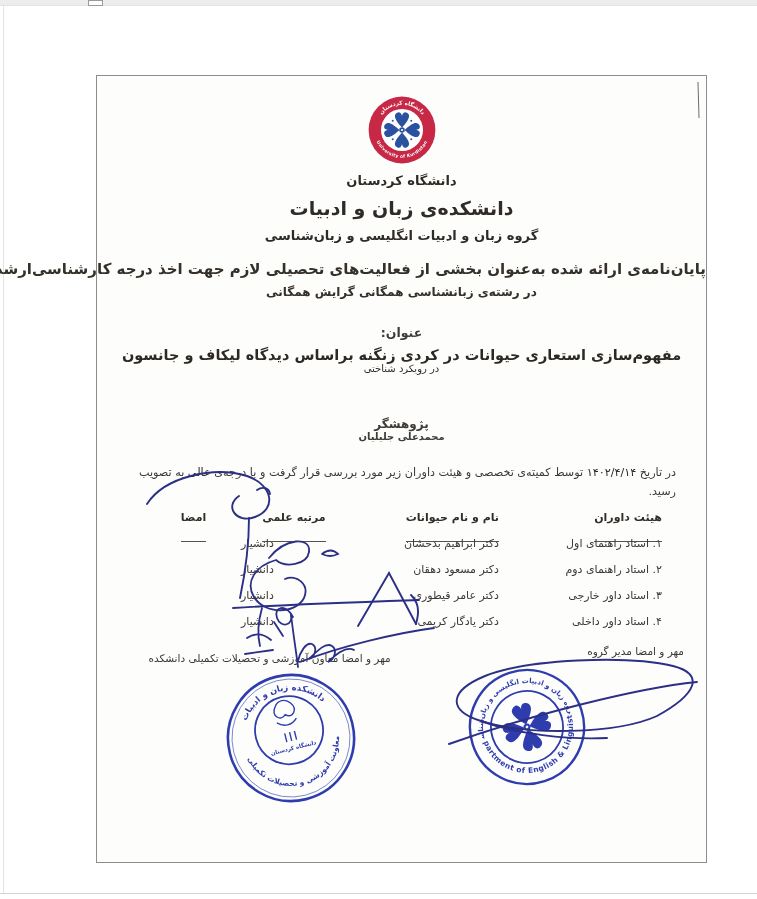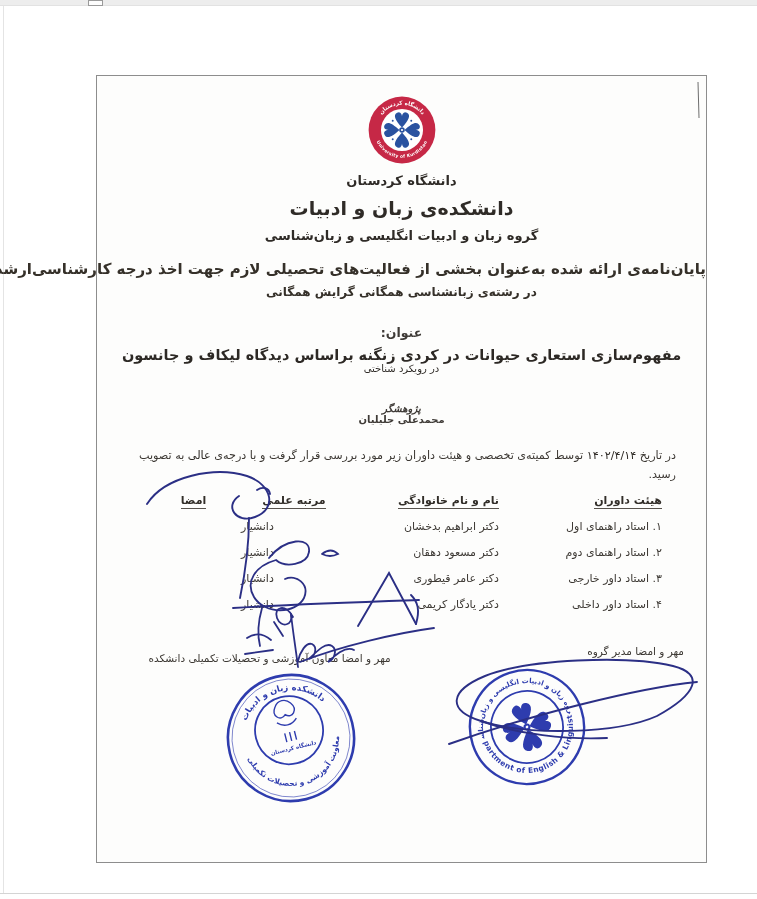--- a/index.html
+++ b/index.html
@@ -19,37 +19,37 @@
   .content{direction:rtl;text-align:center;color:#3f3b37;padding-top:20px;}
   .logo-wrap{line-height:0;}
   .t-university{font-size:13px;font-weight:bold;color:#2f2b27;margin-top:9px;}
   .t-faculty{font-size:19px;font-weight:bold;color:#2f2b27;margin-top:9px;}
   .t-department{font-size:13px;font-weight:bold;color:#2f2b27;margin-top:9px;}
   .t-stmt1{font-size:15px;font-weight:bold;color:#353029;margin-top:17px;white-space:nowrap;}
   .t-stmt2{font-size:12px;font-weight:bold;color:#353029;margin-top:7px;}
   .t-title-label{font-size:12.5px;font-weight:bold;margin-top:26px;}
   .t-title1{font-size:14.5px;font-weight:bold;color:#2d2925;margin-top:7px;}
   .t-title2{font-size:10px;font-weight:normal;color:#2d2925;}
-  .t-res-label{font-size:10px;font-weight:bold;margin-top:29px;font-style:italic;}
+  .t-res-label{font-size:12px;font-weight:bold;margin-top:43px;}
   .t-res-name{font-size:10px;font-weight:bold;margin-top:0;}
   .approval{
     text-align:right;font-size:11.2px;line-height:1.95;color:#3c3833;
     margin:20px 30px 0 28px;
   }
   .approval .hl{font-weight:normal;color:#2c2823;}
   .approval-l2{text-align:right;font-size:11.2px;color:#3c3833;margin:1px 30px 0 0;}
 
   .committee{
     display:grid;direction:rtl;
     grid-template-columns:163px 152px 106px 95px;
     margin:13px 44px 0 0;row-gap:13px;
     font-size:11px;color:#3c3833;text-align:right;
   }
   .committee .hdr{font-weight:bold;color:#322e29;}
-  .committee .hdr span{border-bottom:1px solid #57524c;padding-bottom:1px;}
+  .committee .hdr span{border-bottom:1px solid #57524c;padding-bottom:17px;}
   .cell-rank{text-align:left;}
   .cell-sig{text-align:center;}
   .committee .hdr.cell-rank, .committee .hdr.cell-sig{text-align:center;}
 
   .caption-dean{
     position:absolute;left:20px;top:576px;width:305px;text-align:center;
     font-size:10.5px;color:#3c3833;direction:rtl;
   }
   .caption-head{
     position:absolute;left:462px;top:569px;width:125px;text-align:right;
@@ -110,21 +110,21 @@
     <div class="t-title2">در رویکرد شناختی</div>
 
     <div class="t-res-label">پژوهشگر</div>
     <div class="t-res-name">محمدعلی جلیلیان</div>
 
     <div class="approval"><span>در تاریخ </span><span class="hl">۱۴۰۲/۴/۱۴</span><span> توسط کمیته‌ی تخصصی و هیئت داوران زیر مورد بررسی قرار گرفت و با درجه‌ی </span><span class="hl">عالی</span><span> به تصویب</span></div>
     <div class="approval-l2">رسید.</div>
 
     <div class="committee">
       <div class="hdr cell-panel"><span>هیئت داوران</span></div>
-      <div class="hdr cell-name"><span>نام و نام خانوادگی</span></div>
+      <div class="hdr cell-name"><span>نام و نام حیوانات</span></div>
       <div class="hdr cell-rank"><span>مرتبه علمی</span></div>
       <div class="hdr cell-sig"><span>امضا</span></div>
 
       <div class="cell-panel">۱. استاد راهنمای اول</div>
       <div class="cell-name">دکتر ابراهیم بدخشان</div>
       <div class="cell-rank">دانشیار</div>
       <div class="cell-sig"></div>
 
       <div class="cell-panel">۲. استاد راهنمای دوم</div>
       <div class="cell-name">دکتر مسعود دهقان</div>

